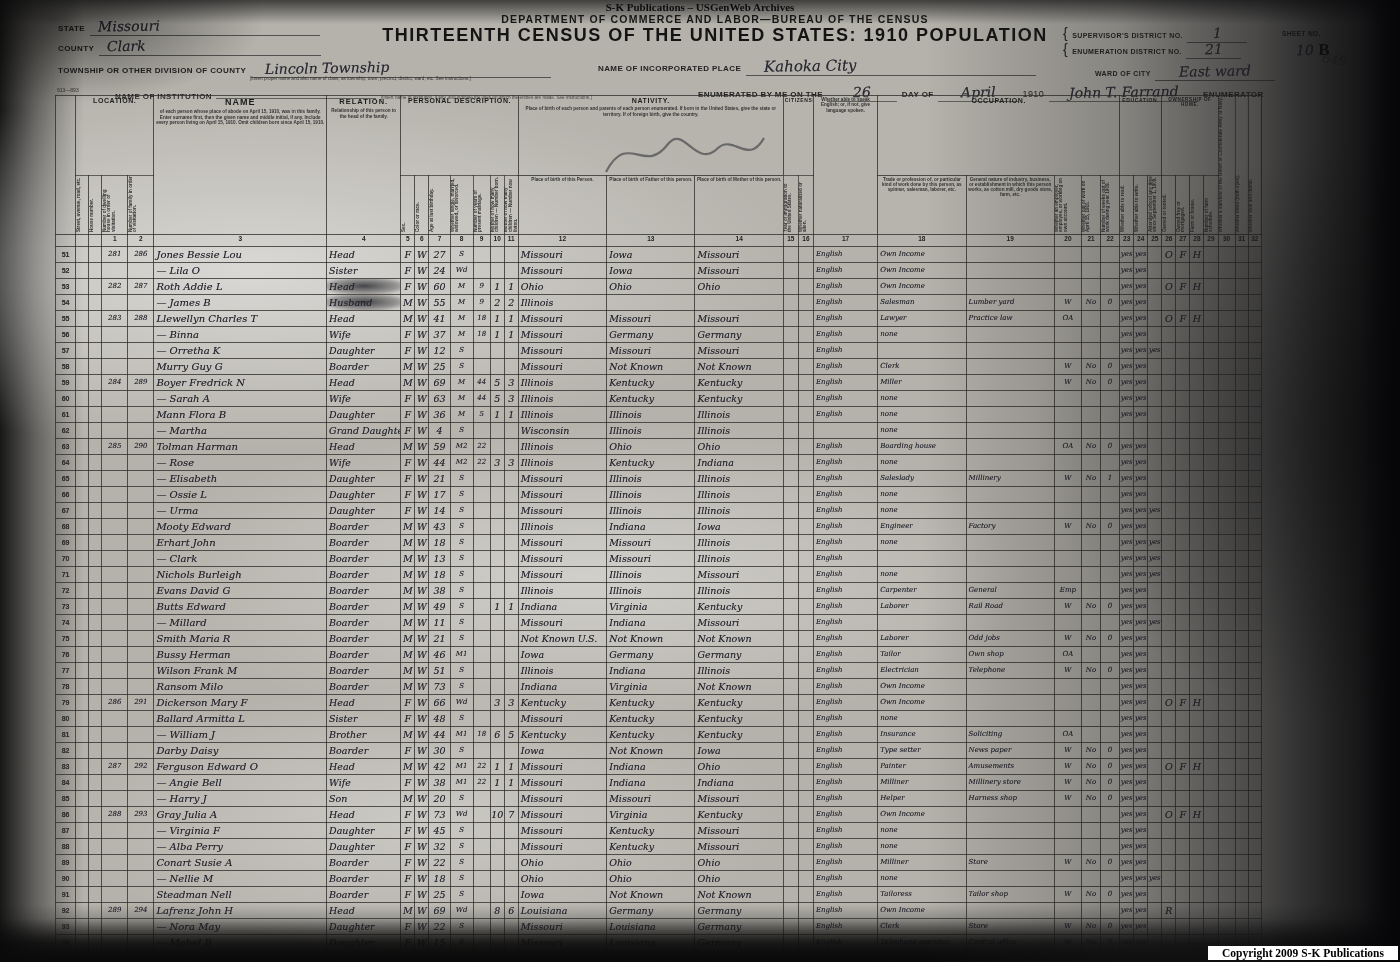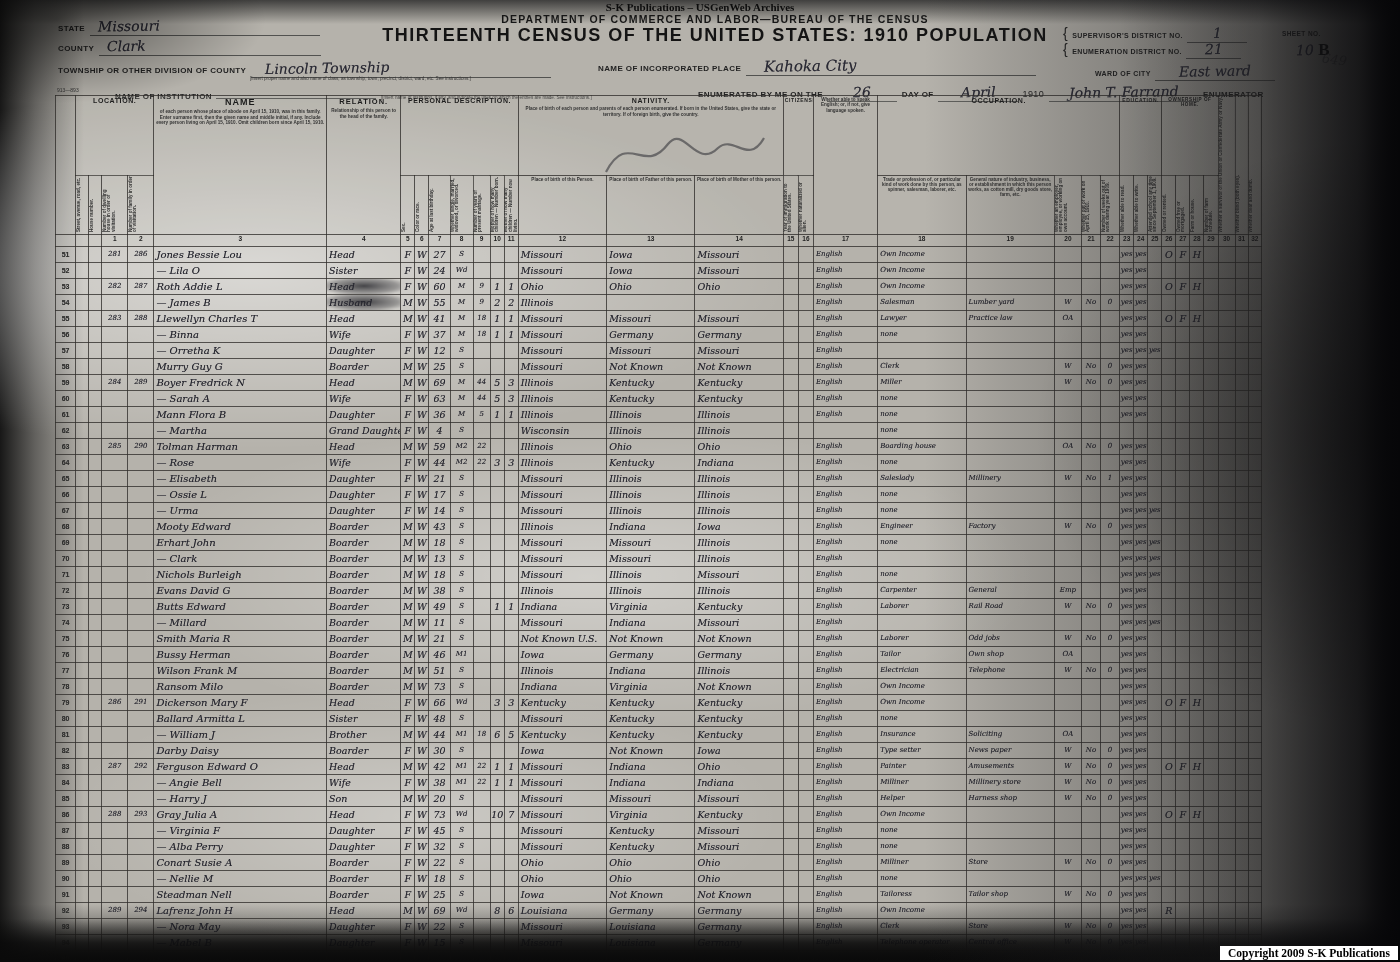--- a/index.html
+++ b/index.html
@@ -43,21 +43,21 @@
      font-size:9.5px;color:#25252e;white-space:nowrap;
      text-shadow:0 0 .4px rgba(25,25,35,.5);}
   tbody td.num{font-family:"Liberation Sans",sans-serif;font-style:normal;font-weight:bold;
      font-size:7px;color:#30302e;text-align:center;}
   td.c{text-align:center;padding:0;}
   td.nm{font-size:10px;}
   td.sm{font-size:7px;}
   td.blob{background:radial-gradient(ellipse at 50% 50%, rgba(22,22,28,.75), rgba(22,22,28,.3) 65%, transparent 90%);}
   
   #copyright{position:absolute;right:2px;bottom:2px;z-index:6;background:#fff;color:#000;
-     font-weight:bold;font-size:11.5px;padding:1px 8px;font-family:"Liberation Serif",serif;}
+     font-weight:bold;font-size:11.5px;padding:1px 14px;font-family:"Liberation Serif",serif;}
   #banner{position:absolute;top:1px;left:0;width:100%;text-align:center;z-index:4;
      font-family:"Liberation Serif",serif;font-weight:bold;font-size:11px;color:#0d0d0d;}
   #stamp{position:absolute;left:1322px;top:52px;z-index:3;font-family:"DejaVu Serif",serif;
      font-style:italic;font-size:13px;color:rgba(45,45,50,.55);transform:rotate(8deg);}
   .brace{font-size:14px;color:#222;}
   svg.scrib{position:absolute;z-index:4;pointer-events:none;}
 </style>
 </head>
 <body>
 

